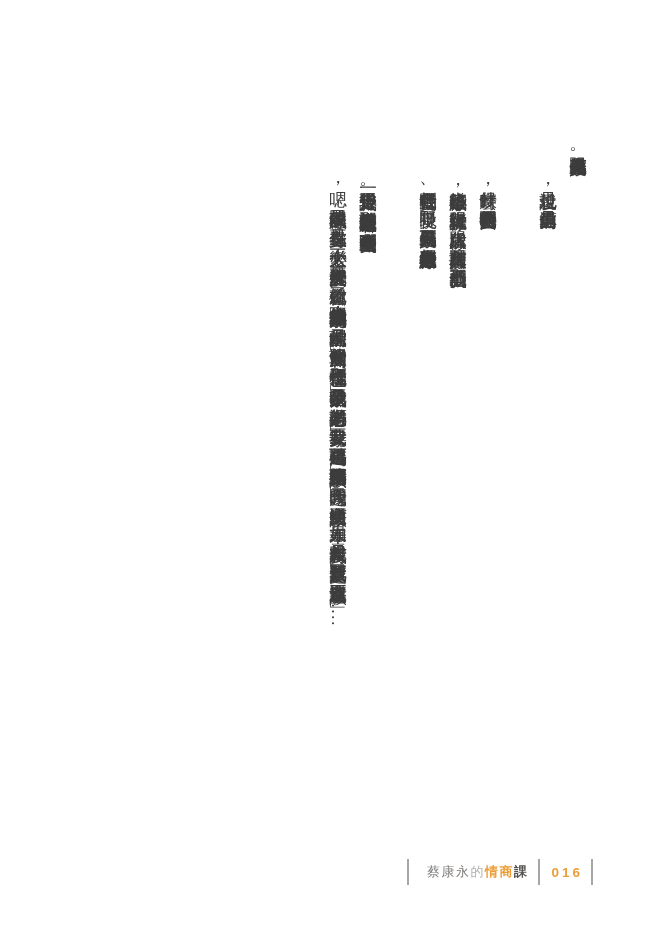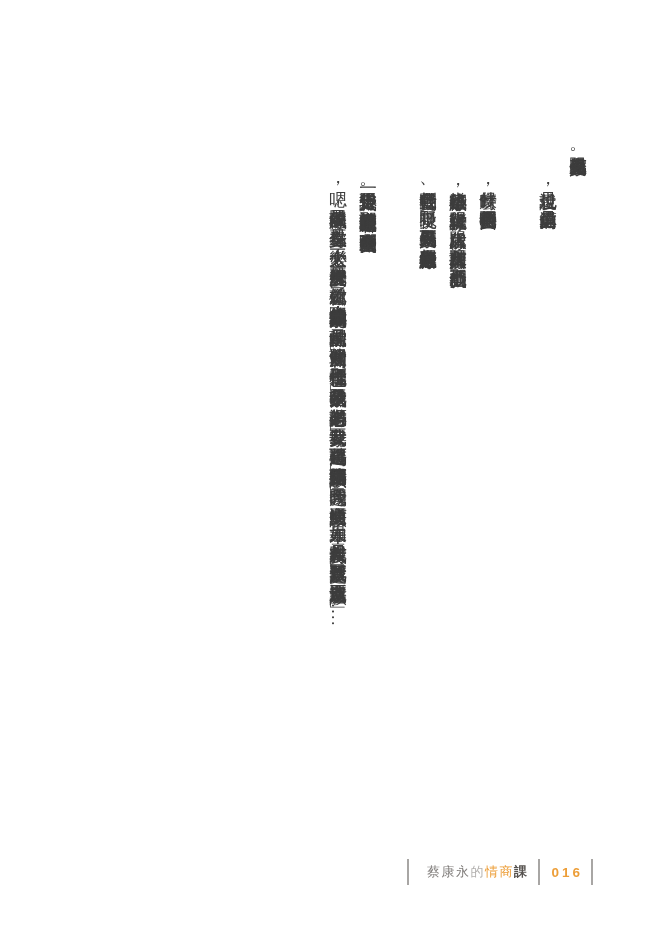--- a/index.html
+++ b/index.html
@@ -58,21 +58,21 @@
     flex: 0 0 auto;
   }
   .book-title {
     font-size: 13px;
     letter-spacing: 1.5px;
     margin: 0 10px 0 12px;
     white-space: nowrap;
   }
   .c-gray   { color: var(--gray-dark); margin-left: 6px; }
   .c-light  { color: var(--gray-light); }
-  .c-orange { color: var(--orange); font-weight: 400; text-align: right; }
+  .c-orange { color: var(--orange); font-weight: 700; text-align: right; }
   .c-dark   { color: var(--title-dark); font-weight: 700; }
   .page-num {
     color: var(--orange);
     font-weight: 700;
     font-size: 13.5px;
     letter-spacing: 3px;
     margin: 0 8px 0 11px;
     text-align: center;
   }
 </style>

